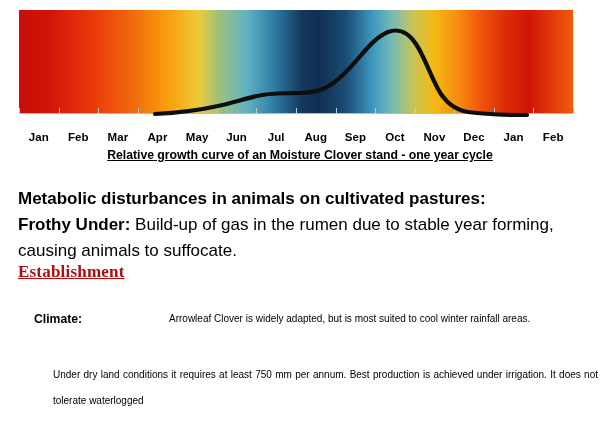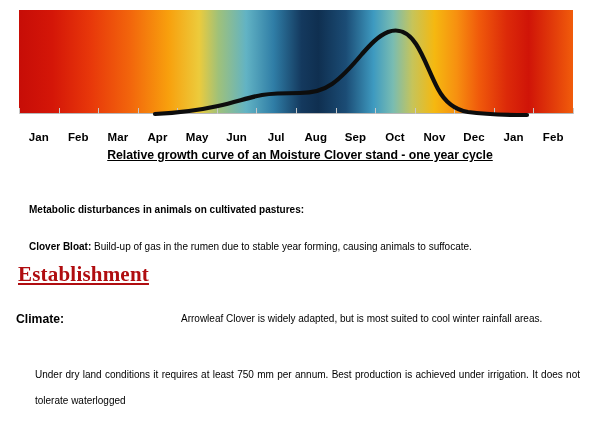--- a/index.html
+++ b/index.html
@@ -109,46 +109,45 @@
   }
 
   
   #doc-body {
     position: absolute;
     left: 18px;
     top: 186px;
     width: 564px;
   }
   .para {
-    font-size: 10px;
+    font-size: 17px;
     line-height: 26px;
-    margin: 11px;
+    margin: 0;
   }
   .bold-lead { font-weight: bold; }
 
   #section-heading {
     position: absolute;
     left: 18px;
     top: 262px;
     font-family: "Liberation Serif", serif;
-    font-size: 21px;
+    font-size: 17px;
     font-weight: bold;
     color: #b00d10;
     text-decoration: underline;
     letter-spacing: 0.2px;
   }
 
   
   .def-row {
     position: absolute;
-    left: 16px;
+    left: 34px;
     width: 564px;
     display: flex;
     align-items: flex-start;
-    gap: 30px;
   }
   .def-term {
     width: 116px;
     flex: 0 0 116px;
     font-size: 12.2px;
     font-weight: bold;
     line-height: 26px;
   }
   .def-desc {
     flex: 1;
@@ -218,21 +217,21 @@
       <div class="month-label" style="left: 514.429px; width: 39.5714px;">Feb</div>
     </div>
 </div>
 
 <div id="chart-caption">Relative growth curve of an Moisture Clover stand - one year cycle</div>
 
 <div id="doc-body">
   <p class="para">
     <span class="bold-lead">Metabolic disturbances in animals on cultivated pastures:</span>
   </p>
-  <p class="para"><span class="bold-lead">Clover Bloat:</span><span> Build-up of gas in the rumen due to stable year forming, causing animals to suffocate.</span></p>
+  <p class="para"><span class="bold-lead">Frothy Under:</span><span> Build-up of gas in the rumen due to stable year forming, causing animals to suffocate.</span></p>
 </div>
 
 <div id="section-heading">Establishment</div>
 
 <div class="def-row" id="row-climate">
   <div class="def-term">Climate:</div>
   <div class="def-desc">Arrowleaf Clover is widely adapted, but is most suited to cool winter rainfall areas.</div>
 </div>
 
 <div class="def-row" id="row-moisture">

